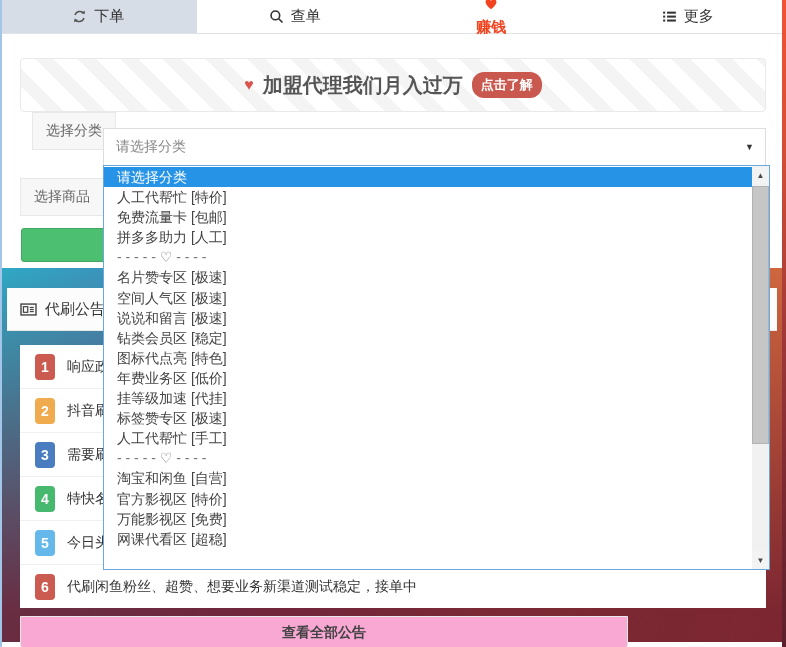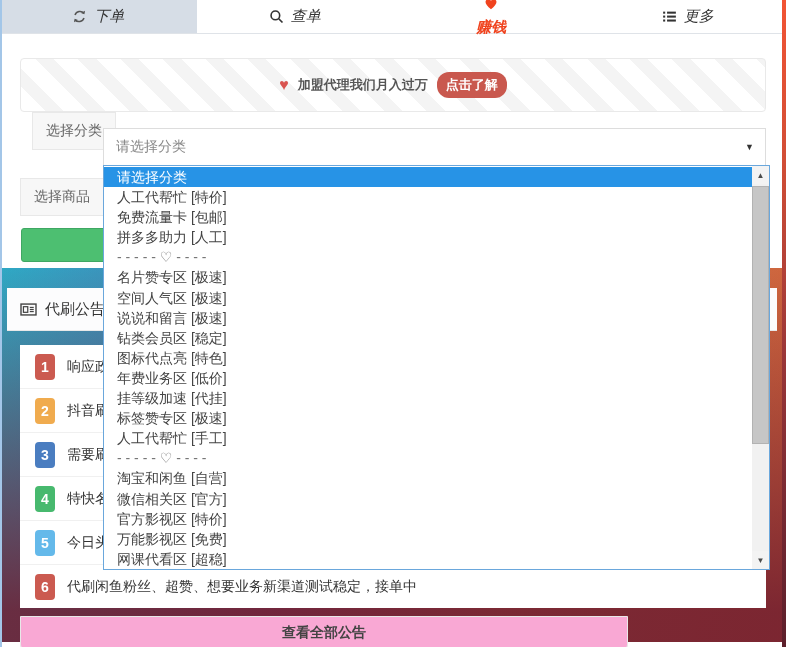--- a/index.html
+++ b/index.html
@@ -7,34 +7,34 @@
   body { font-family:"Liberation Sans","DejaVu Sans",sans-serif; }
   .page { position:relative; width:786px; height:647px; background:#fff; overflow:hidden; }
 
   
   .edge-left { position:absolute; left:0; top:0; width:2px; height:647px; background:#a3c6e8; z-index:3; }
   .edge-right { position:absolute; right:0; top:0; width:4px; height:647px; z-index:30;
     background:linear-gradient(to bottom,#f25434 0%,#d14e36 25%,#9a3638 55%,#6e2530 85%,#5c1f2b 100%); }
 
   
   .tabbar { position:absolute; left:0; top:0; width:786px; height:34px; display:flex;
-    background:#fff; border-bottom:1px solid #dfe3e8;font-style:italic; }
+    background:#fff; border-bottom:1px solid #dfe3e8; }
   .tab { flex:1; display:flex; align-items:center; justify-content:center; gap:7px;
     font-size:15px; color:#333; cursor:pointer; }
   .tab.active { background:#d6dde6; }
   .tab.money { color:#f0431e; font-weight:bold;flex-direction:column; }
   .tab svg { display:block; }
 
   
   .banner { position:absolute; left:20px; top:58px; width:746px; height:54px;
     border:1px solid #e9e9e9; border-radius:4px;
     background:repeating-linear-gradient(45deg,#ffffff 0 17px,#f4f4f4 17px 30px);
     display:flex; align-items:center; justify-content:center; gap:9px; }
   .banner-heart { color:#d9534f; font-size:16px; }
-  .banner-text { color:#555; font-size:13px; font-weight:bold; }
+  .banner-text { color:#555; font-size:20px; font-weight:bold; }
   .banner-btn { background:#c9584e; color:#fff; font-size:13px; font-weight:bold;
     padding:4px 9px; border-radius:12px; cursor:pointer; }
 
   
   .field-label { position:absolute; left:20px; width:84px; height:38px;
     background:#f7f7f7; border:1px solid #e8e8e8; display:flex; align-items:center;
     justify-content:center; font-size:14px; color:#666; }
   .row-cat { top:112px;margin-left:12px; }
   .row-prod { top:178px; }
   .select-box { position:absolute; left:103px; top:128px; width:663px; height:38px;
@@ -227,21 +227,20 @@
         <div class="dd-item">挂等级加速 [代挂]</div>
 
         <div class="dd-item">标签赞专区 [极速]</div>
 
         <div class="dd-item">人工代帮忙 [手工]</div>
 
         <div class="dd-item divider">- - - - - ♡ - - - -</div>
 
         <div class="dd-item">淘宝和闲鱼 [自营]</div>
 
-        <div class="dd-item">微信相关区 [官方]</div>
 
         <div class="dd-item">官方影视区 [特价]</div>
 
         <div class="dd-item">万能影视区 [免费]</div>
 
         <div class="dd-item">网课代看区 [超稳]</div>
       </div>
     <div class="dd-scrollbar">
       <div class="dd-scroll-btn dd-scroll-up">▲</div>
       <div class="dd-thumb"></div>

